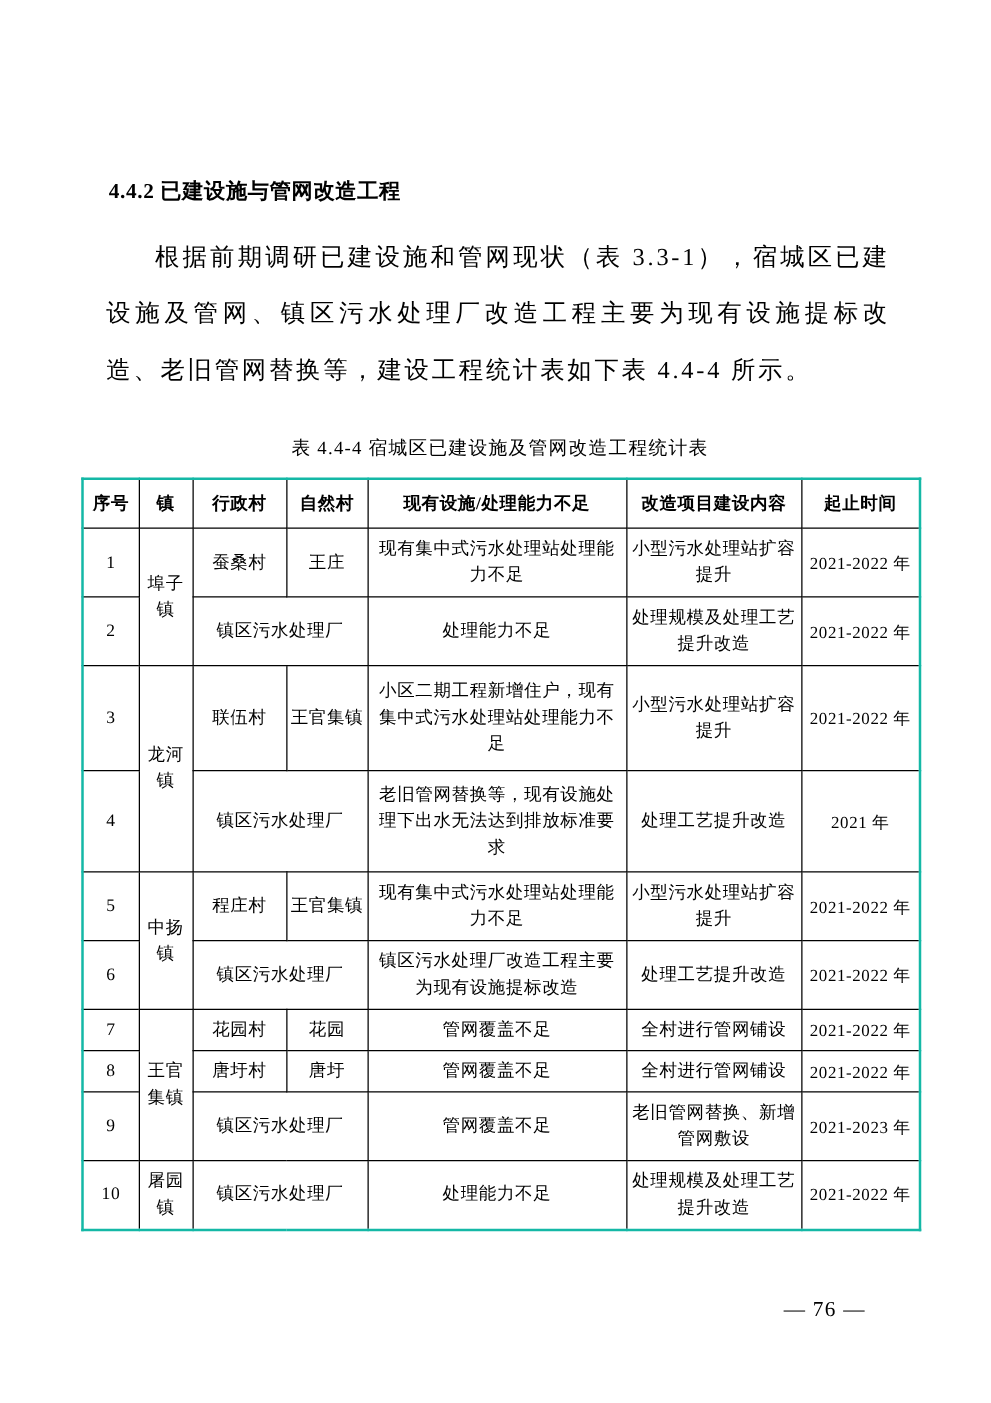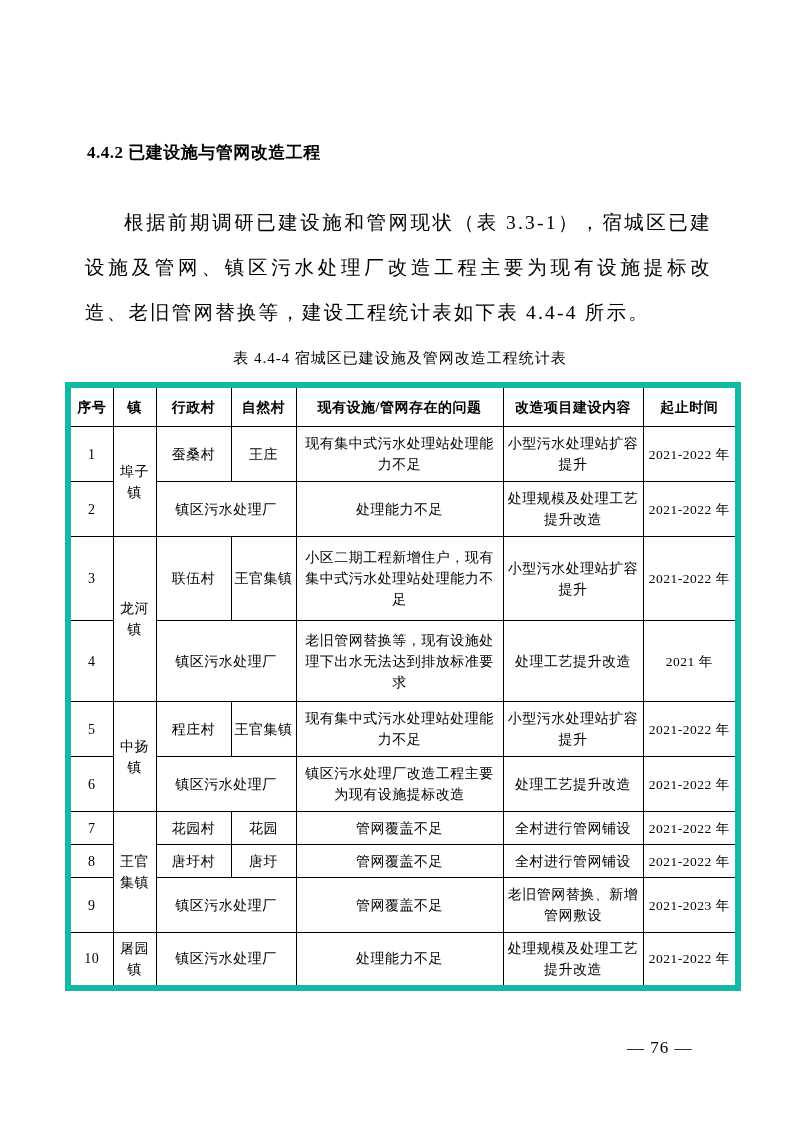--- a/index.html
+++ b/index.html
@@ -17,21 +17,21 @@
     top: 141px;
     left: 87px;
     margin: 0;
     font-size: 17px;
     font-weight: bold;
     letter-spacing: 0.5px;
     white-space: nowrap;
   }
   .para {
     position: absolute;
-    top: 200px;
+    top: 184px;
     left: 85px;
     width: 627px;
     margin: 0;
     font-size: 19.5px;
     line-height: 45px;
     text-align: justify;
     text-justify: inter-ideograph;
     text-indent: 2em;
     letter-spacing: 2.2px;
   }
@@ -45,21 +45,21 @@
     font-size: 15px;
     letter-spacing: 1px;
   }
   table.stats {
     position: absolute;
     top: 382px;
     left: 65px;
     width: 670px;
     border-collapse: collapse;
     table-layout: fixed;
-    border: 6px solid #14b8a6;
+    border: 2px solid #14b8a6;
     font-size: 14px;
   }
   .stats th, .stats td {
     border: 1px solid #000;
     text-align: center;
     vertical-align: middle;
     padding: 2px 3px;
     line-height: 21px;
     letter-spacing: 0.5px;
     overflow: hidden;
@@ -100,21 +100,21 @@
         <col style="width:207px">
         <col style="width:140px">
         <col style="width:95px">
     </colgroup>
     <thead>
       <tr>
         <th>序号</th>
         <th>镇</th>
         <th>行政村</th>
         <th>自然村</th>
-        <th>现有设施/管网存在的问题</th>
+        <th>现有设施/处理能力不足</th>
         <th>改造项目建设内容</th>
         <th>起止时间</th>
       </tr>
     </thead>
     <tbody>
       <tr class="rh55">
         <td>1</td>
         <td rowspan="2">埠子镇</td>
         <td>蚕桑村</td>
         <td>王庄</td>

